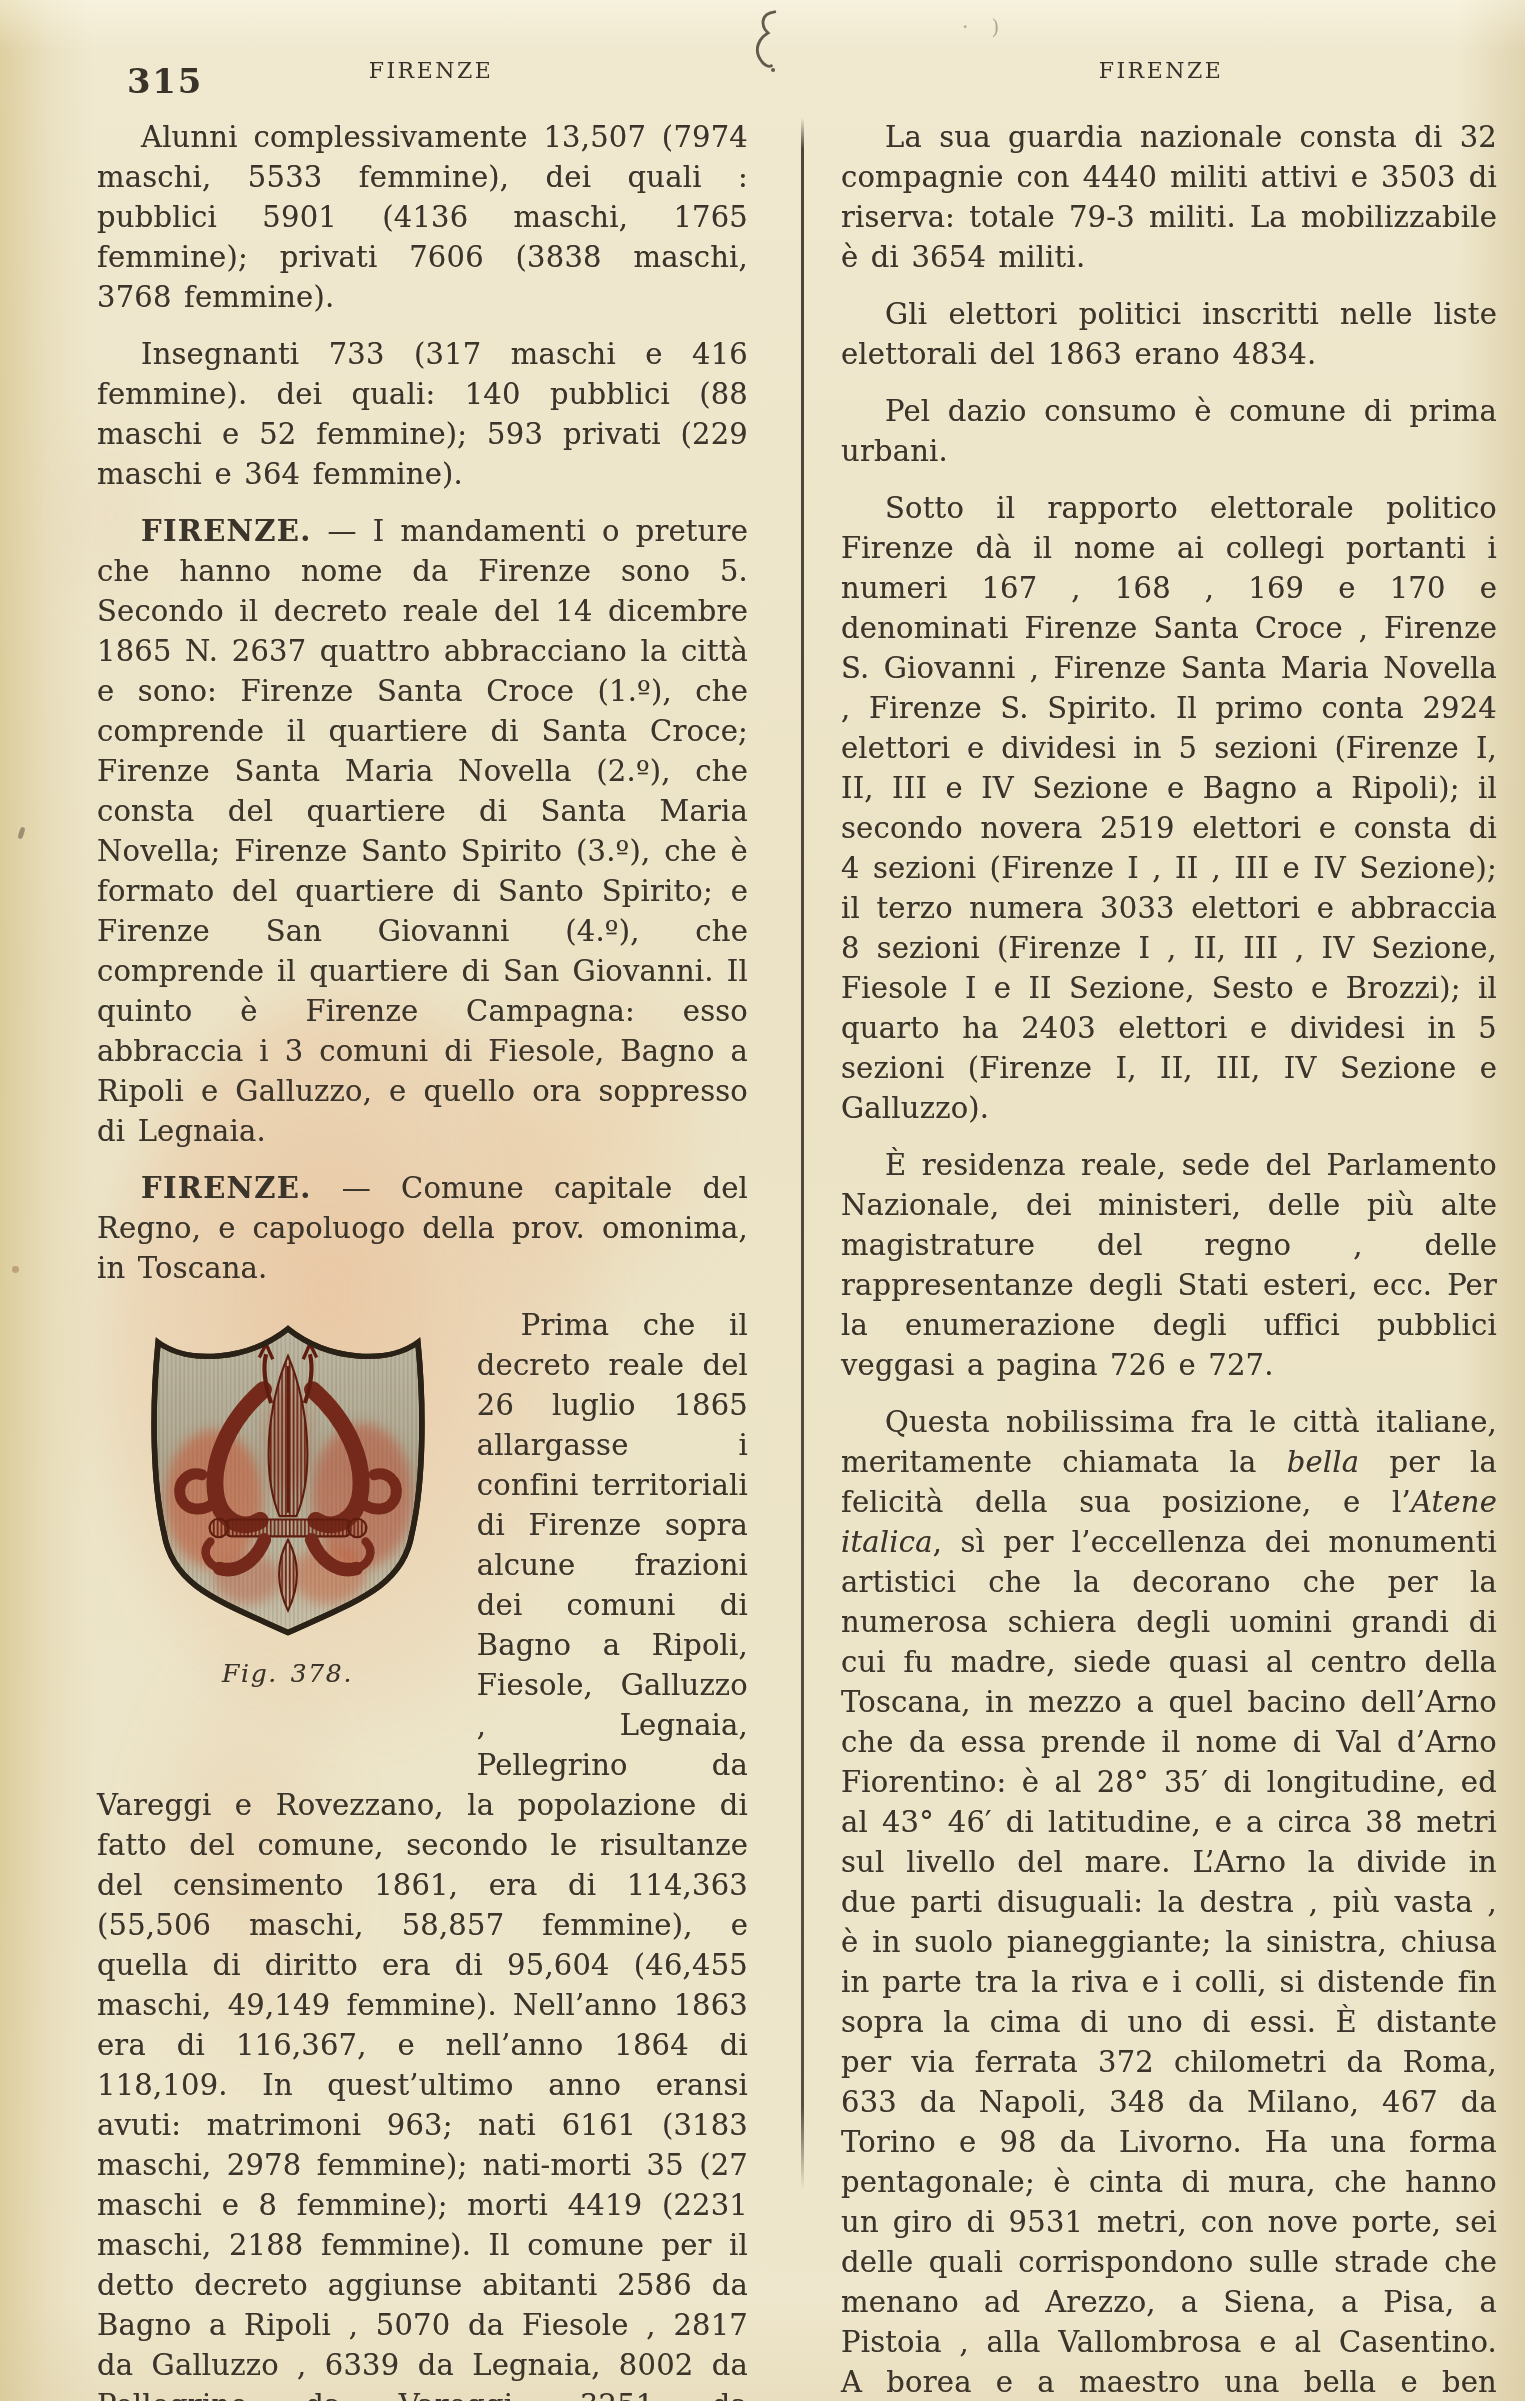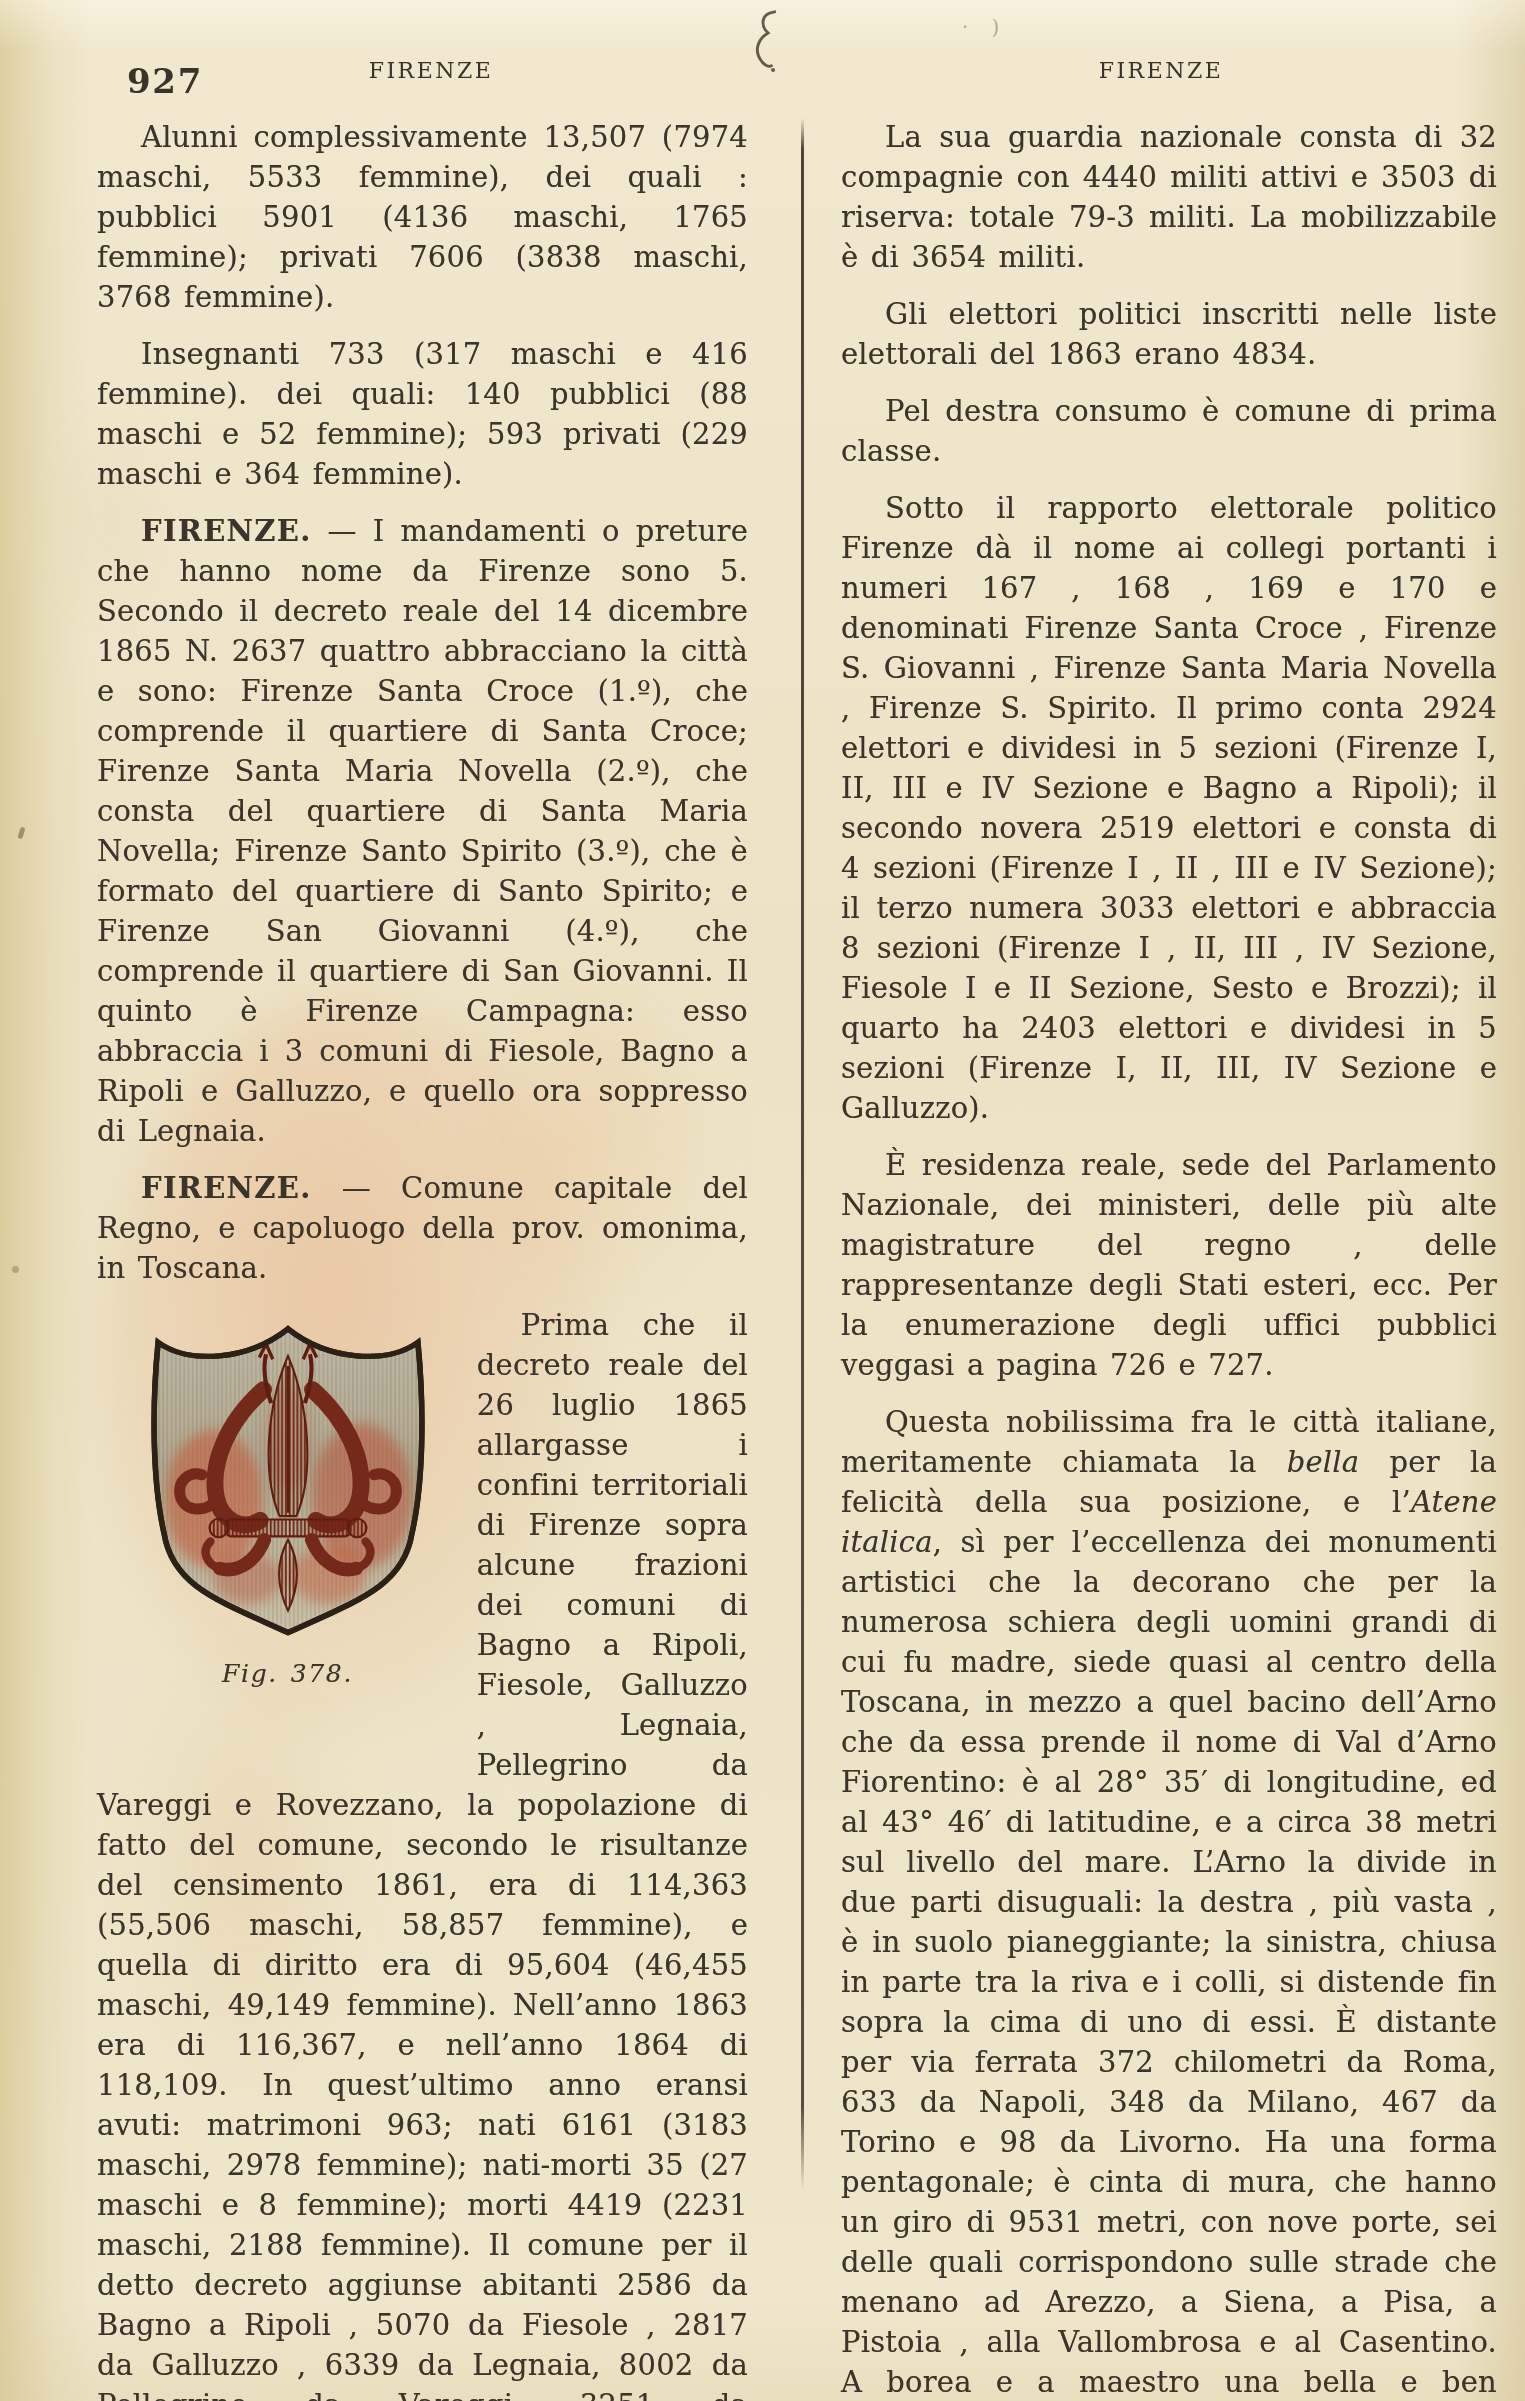--- a/index.html
+++ b/index.html
@@ -75,21 +75,21 @@
   <div class="speck2"></div>
 
   <div class="ink-mark">
     <svg width="54" height="71" viewBox="0 0 64 84">
       <path d="M40 8 C22 10 24 26 32 33 C20 40 15 54 24 66 C27 71 33 74 36 72" fill="none" stroke="#4b4234" stroke-width="3.4" stroke-linecap="round"></path>
       <circle cx="38" cy="77" r="2.4" fill="#4b4234"></circle>
     </svg>
   </div>
   <div class="faint-marks">· )</div>
 
-  <span class="pageno">927</span>
+  <span class="pageno">315</span>
   <span class="rh rh-left">FIRENZE</span>
   <span class="rh rh-right">FIRENZE</span>
 
   <div class="divider"></div>
 
   <div class="col col-left">
     <p class="para">Alunni complessivamente 13,507 (7974 maschi, 5533 femmine), dei quali : pubblici 5901 (4136 maschi, 1765 femmine); privati 7606 (3838 maschi, 3768 femmine).</p>
     <p class="para">Insegnanti 733 (317 maschi e 416 femmine). dei quali: 140 pubblici (88 maschi e 52 femmine); 593 privati (229 maschi e 364 femmine).</p>
     <p class="para"><span class="lead">FIRENZE.</span><span> — I mandamenti o preture che hanno nome da Firenze sono 5. Secondo il decreto reale del 14 dicembre 1865 N. 2637 quattro abbracciano la città e sono: Firenze Santa Croce (1.º), che comprende il quartiere di Santa Croce; Firenze Santa Maria Novella (2.º), che consta del quartiere di Santa Maria Novella; Firenze Santo Spirito (3.º), che è formato del quartiere di Santo Spirito; e Firenze San Giovanni (4.º), che comprende il quartiere di San Giovanni. Il quinto è Firenze Campagna: esso abbraccia i 3 comuni di Fiesole, Bagno a Ripoli e Galluzzo, e quello ora soppresso di Legnaia.</span></p>
     <p class="para"><span class="lead">FIRENZE.</span><span> — Comune capitale del Regno, e capoluogo della prov. omonima, in Toscana.</span></p>
@@ -150,20 +150,20 @@
         <path d="M26 36 C62 62 132 58 180 20 C228 58 298 62 334 36 C342 118 340 205 327 262 C317 325 263 342 180 380 C97 342 43 325 33 262 C20 205 18 118 26 36 Z" fill="none" stroke="#2a2217" stroke-width="6.5"></path>
       </svg>
       <figcaption class="figcap">Fig. 378.</figcaption>
     </figure>
     <p class="para">Prima che il decreto reale del 26 luglio 1865 allargasse i confini territoriali di Firenze sopra alcune frazioni dei comuni di Bagno a Ripoli, Fiesole, Galluzzo , Legnaia, Pellegrino da Vareggi e Rovezzano, la popolazione di fatto del comune, secondo le risultanze del censimento 1861, era di 114,363 (55,506 maschi, 58,857 femmine), e quella di diritto era di 95,604 (46,455 maschi, 49,149 femmine). Nell’anno 1863 era di 116,367, e nell’anno 1864 di 118,109. In quest’ultimo anno eransi avuti: matrimoni 963; nati 6161 (3183 maschi, 2978 femmine); nati-morti 35 (27 maschi e 8 femmine); morti 4419 (2231 maschi, 2188 femmine). Il comune per il detto decreto aggiunse abitanti 2586 da Bagno a Ripoli , 5070 da Fiesole , 2817 da Galluzzo , 6339 da Legnaia, 8002 da Pellegrino da Vareggi, 3251 da Rovezzano; totale 28,060. Laonde la popolazione del comune di Firenze nei limiti attuali e tenuto conto del censimento 1861-62, è di 142423.</p>
   </div>
 
   <div class="col col-right">
     <p class="para">La sua guardia nazionale consta di 32 compagnie con 4440 militi attivi e 3503 di riserva: totale 79-3 militi. La mobilizzabile è di 3654 militi.</p>
     <p class="para">Gli elettori politici inscritti nelle liste elettorali del 1863 erano 4834.</p>
-    <p class="para">Pel destra consumo è comune di prima classe.</p>
+    <p class="para">Pel dazio consumo è comune di prima urbani.</p>
     <p class="para">Sotto il rapporto elettorale politico Firenze dà il nome ai collegi portanti i numeri 167 , 168 , 169 e 170 e denominati Firenze Santa Croce , Firenze S. Giovanni , Firenze Santa Maria Novella , Firenze S. Spirito. Il primo conta 2924 elettori e dividesi in 5 sezioni (Firenze I, II, III e IV Sezione e Bagno a Ripoli); il secondo novera 2519 elettori e consta di 4 sezioni (Firenze I , II , III e IV Sezione); il terzo numera 3033 elettori e abbraccia 8 sezioni (Firenze I , II, III , IV Sezione, Fiesole I e II Sezione, Sesto e Brozzi); il quarto ha 2403 elettori e dividesi in 5 sezioni (Firenze I, II, III, IV Sezione e Galluzzo).</p>
     <p class="para">È residenza reale, sede del Parlamento Nazionale, dei ministeri, delle più alte magistrature del regno , delle rappresentanze degli Stati esteri, ecc. Per la enumerazione degli uffici pubblici veggasi a pagina 726 e 727.</p>
     <p class="para"><span>Questa nobilissima fra le città italiane, meritamente chiamata la </span><i>bella</i><span> per la felicità della sua posizione, e l’</span><i>Atene italica</i><span>, sì per l’eccellenza dei monumenti artistici che la decorano che per la numerosa schiera degli uomini grandi di cui fu madre, siede quasi al centro della Toscana, in mezzo a quel bacino dell’Arno che da essa prende il nome di Val d’Arno Fiorentino: è al 28° 35′ di longitudine, ed al 43° 46′ di latitudine, e a circa 38 metri sul livello del mare. L’Arno la divide in due parti disuguali: la destra , più vasta , è in suolo pianeggiante; la sinistra, chiusa in parte tra la riva e i colli, si distende fin sopra la cima di uno di essi. È distante per via ferrata 372 chilometri da Roma, 633 da Napoli, 348 da Milano, 467 da Torino e 98 da Livorno. Ha una forma pentagonale; è cinta di mura, che hanno un giro di 9531 metri, con nove porte, sei delle quali corrispondono sulle strade che menano ad Arezzo, a Siena, a Pisa, a Pistoia , alla Vallombrosa e al Casentino. A borea e a maestro una bella e ben coltivata pianura della larghezza di alcuni chilometri si frappone tra la città e gli Appennini, che si levano ad un’altezza di oltre 920 metri; a greco giunge quasi infino alle porte il colle di Fiesole; a mezzodì una parte della città è fabbricata sul declivio di un colle piuttosto rip.do, e vedesi il giardino di Boboli</span></p>
   </div>
 
 </div>
 
 
 </body></html>

